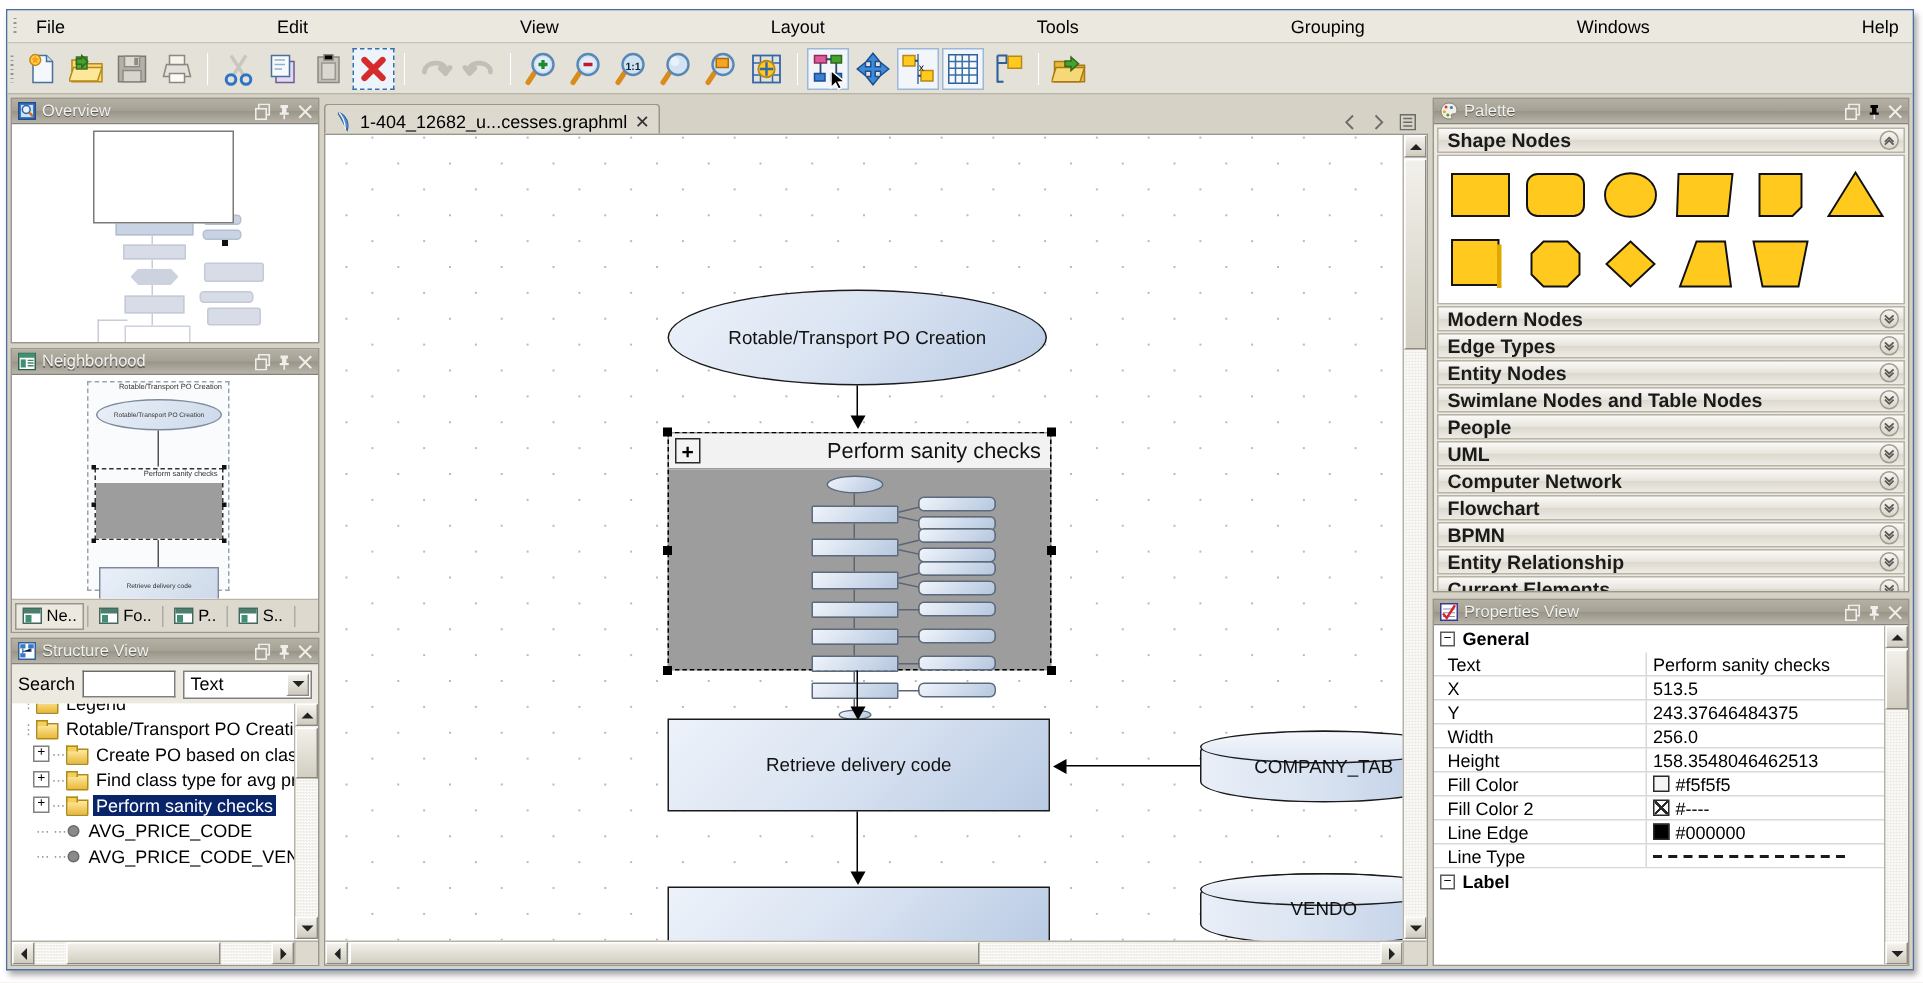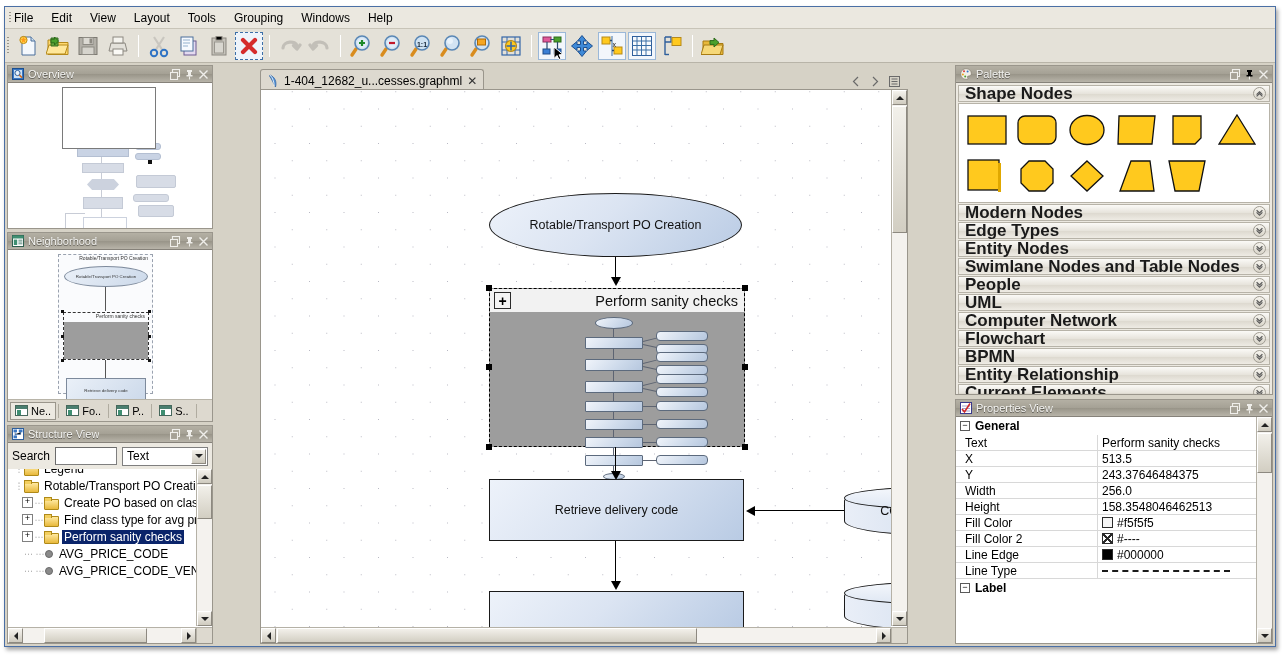--- a/index.html
+++ b/index.html
@@ -55,22 +55,24 @@
     display: flex; align-items: center; justify-content: center;
     font-size: 9px; color: #000; line-height: 1;
     cursor: pointer;
   }
 
   
   #menubar {
     height: 22px;
     background: #ebe8e0;
     display: flex; align-items: center;
+    padding-left: 10px;
     border-bottom: 1px solid #c8c4b8;
     position: relative;
+    justify-content: space-between;
   }
   #menubar::before {
     content:""; position:absolute; left:4px; top:5px; width:2px; height:12px;
     background: repeating-linear-gradient(to bottom,#9a968c 0,#9a968c 1px,transparent 1px,transparent 3px);
   }
   .menu-item {
     padding: 3px 9px; font-size: 12px; color: #000; cursor: pointer;
     white-space: nowrap;
   }
 
@@ -95,21 +97,21 @@
   }
   .tb-btn.framed { border:1px solid #9bb8d8; background:#f2f6fb; }
   .tb-sep {
     width:1px; height:22px; margin:0 5px;
     background:#b0aca0; border-right:1px solid #fff;
   }
 
   
   #body-split {
     flex: 1; display: flex; min-height: 0;
-    background: #d6d2c6; padding: 2px; gap: 44px;
+    background: #d6d2c6; padding: 2px;
   }
   #left-col { width: 206px; display:flex; flex-direction:column; }
   #center-col { flex:1; display:flex; flex-direction:column; margin:0 3px; min-width:0; }
   #right-col { width: 318px; display:flex; flex-direction:column; }
 
   
   .panel {
     background: #ece9e1;
     border: 1px solid #9a968c;
     display: flex; flex-direction: column;
@@ -371,21 +373,21 @@
   }
 
   
   #palette-panel { height:330px; flex:0 0 auto; }
   #palette-body { background:#ece9e1; padding:2px; overflow:hidden; }
   .pal-section {
     height:17px; margin-bottom:1px;
     background: linear-gradient(to bottom,#fbfaf7 0%, #e7e4dc 50%, #dcd8ce 51%, #eeebe4 100%);
     border:1px solid #b7b3a8;
     display:flex; align-items:center; padding:0 3px 0 6px;
-    font-size:17px; font-weight:bold; color:#1a1a1a; cursor:pointer;
+    font-size:13px; font-weight:bold; color:#1a1a1a; cursor:pointer;
   }
   .pal-chev {
     margin-left:auto; width:13px;height:13px; border-radius:50%;
     background:linear-gradient(to bottom,#f6f4ee,#d9d5ca);
     border:1px solid #a09c92;
     display:flex;align-items:center;justify-content:center;
     font-size:8px; color:#4a4a4a; line-height:1;
   }
   #shape-grid {
     background:#fff; border:1px solid #b7b3a8; margin-bottom:1px;

